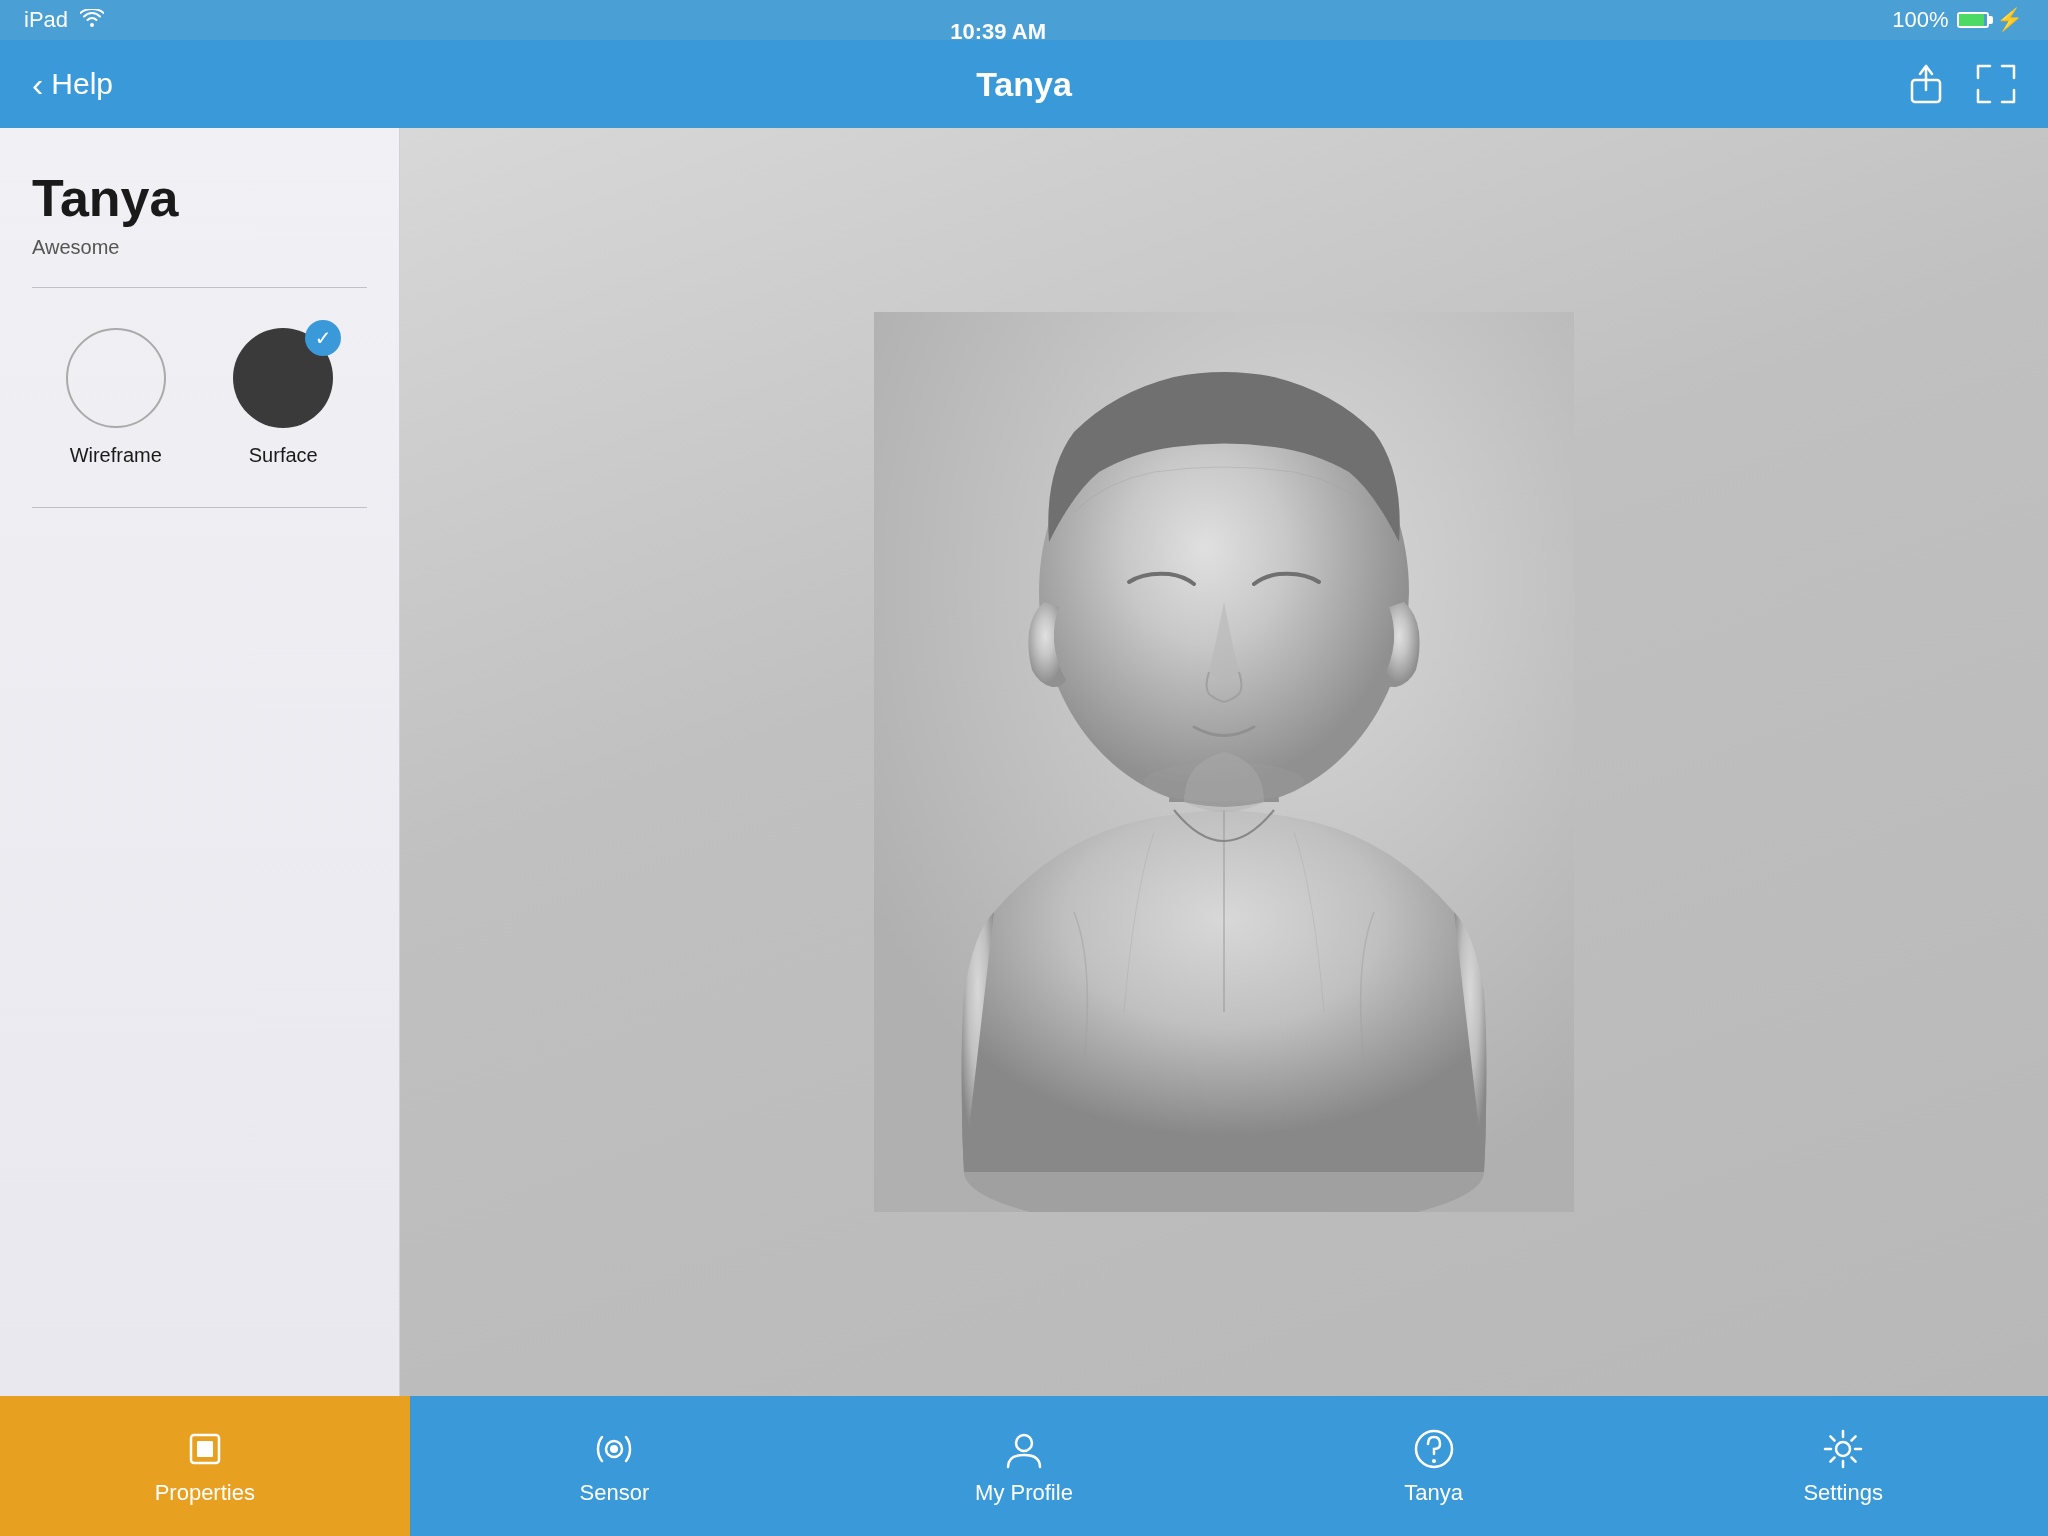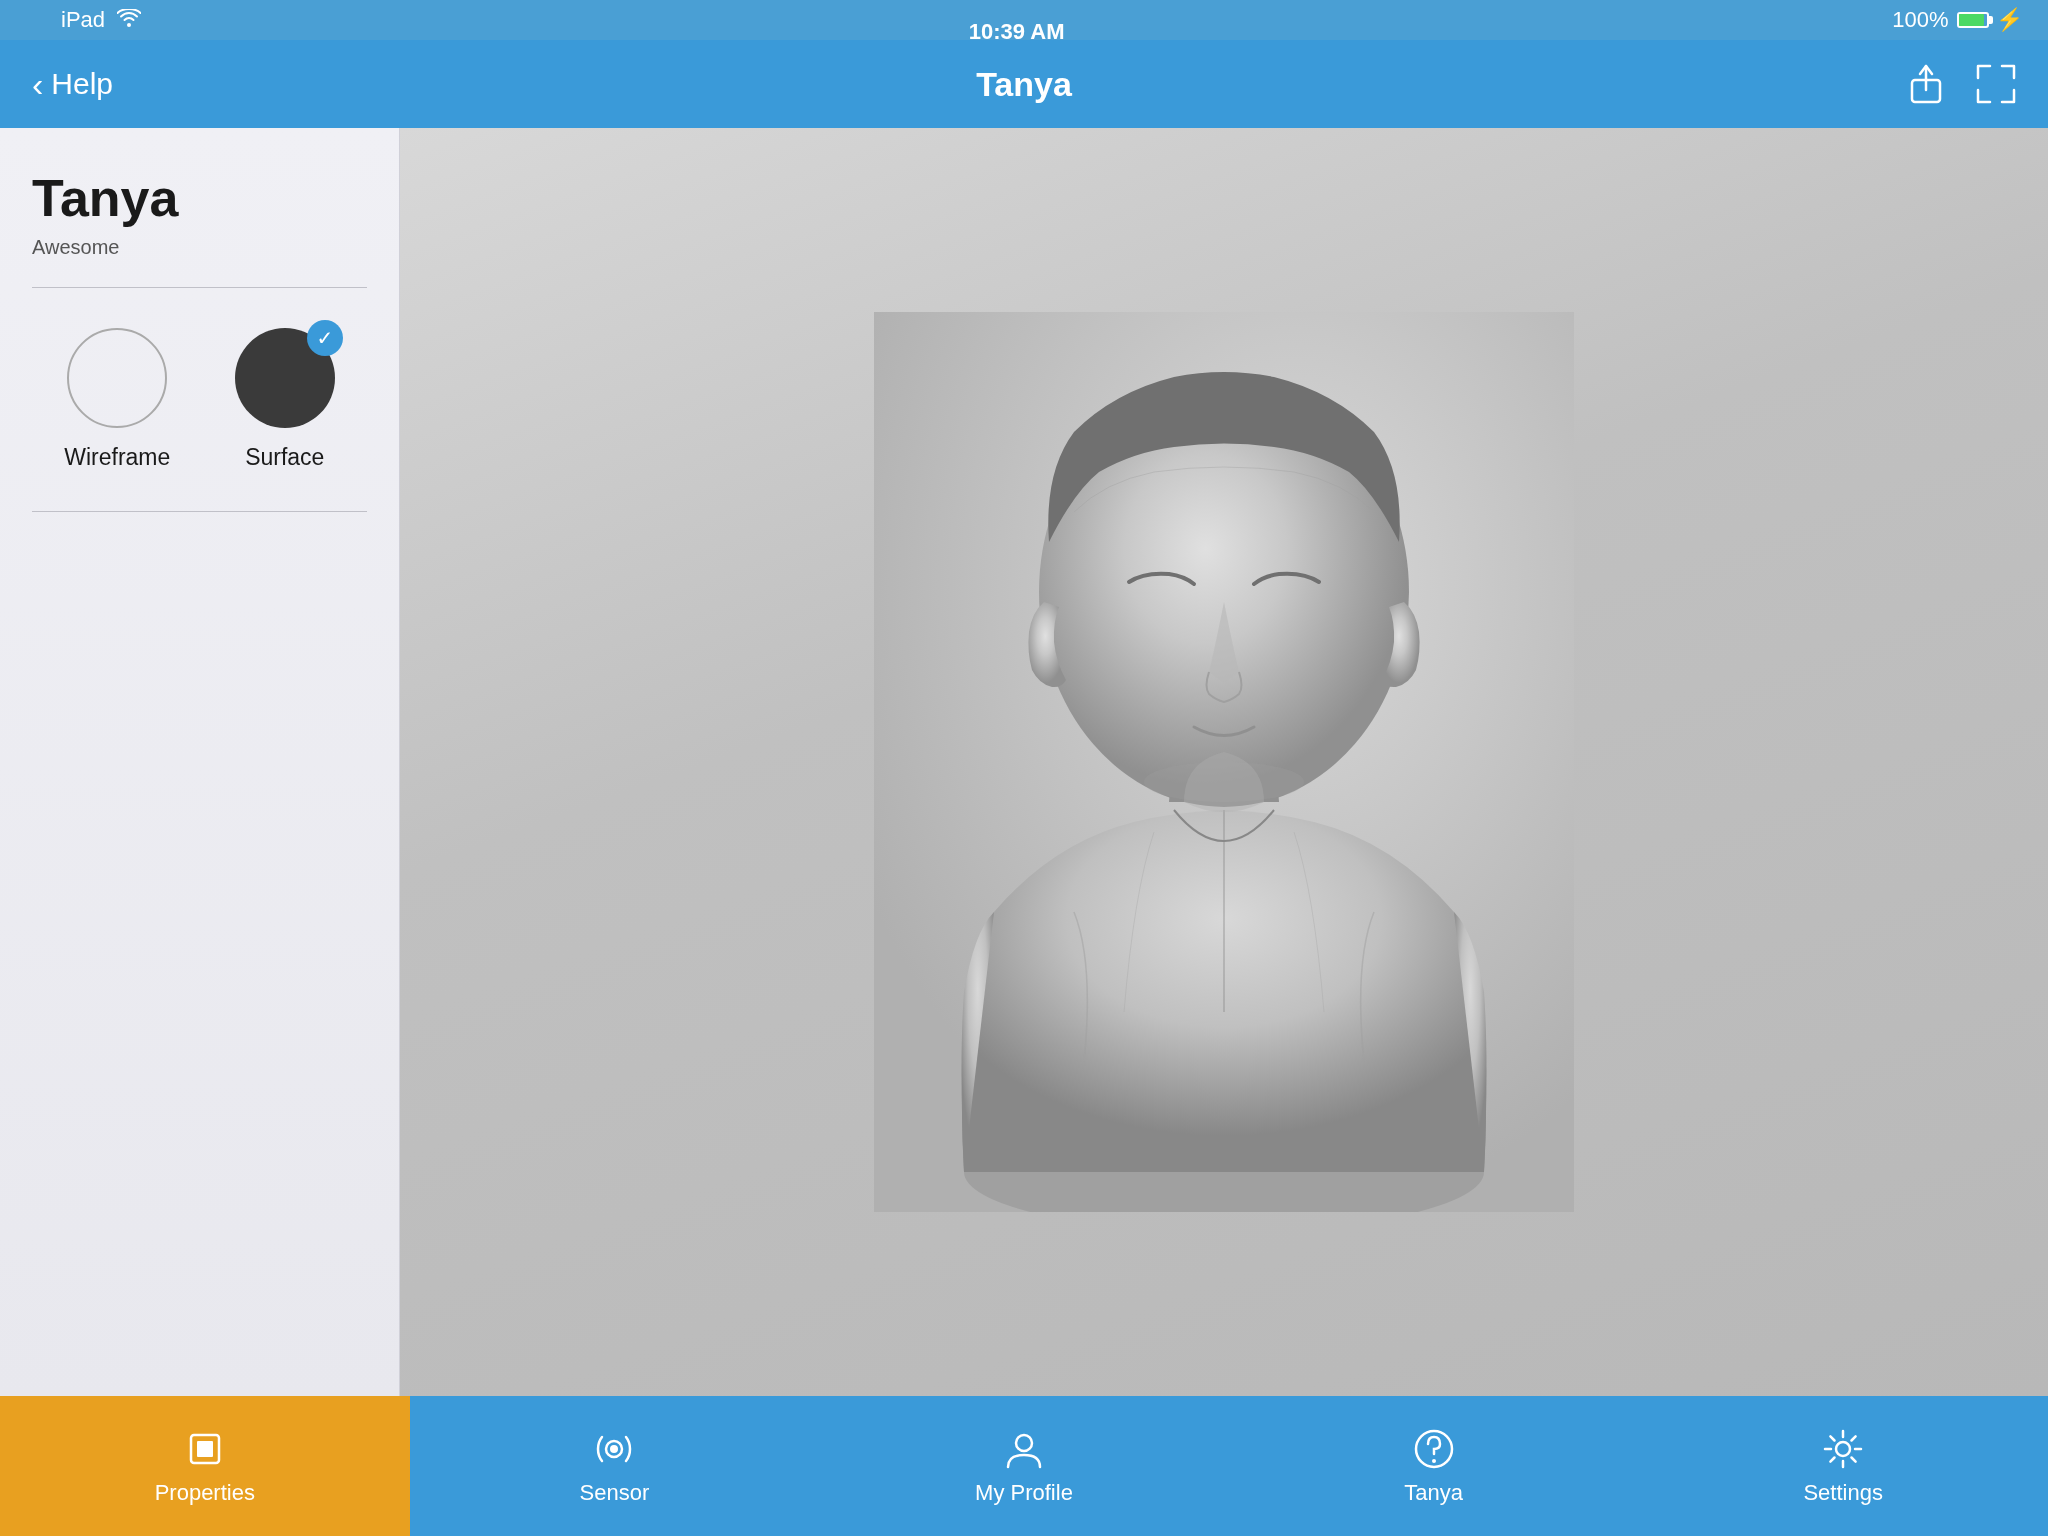--- a/index.html
+++ b/index.html
@@ -18,21 +18,21 @@
       height: 40px;
       background: #4a9fd4;
       display: flex;
       align-items: center;
       justify-content: space-between;
       padding: 0 24px;
       color: white;
       font-size: 22px;
       font-weight: 500;
     }
-    .status-left { display: flex; align-items: center; gap: 12px; margin-left: 37px; }
+    .status-left { display: flex; align-items: center; gap: 12px; }
     .status-center { font-size: 22px; font-weight: 600; margin-top: 24px; }
     .status-right { display: flex; align-items: center; gap: 8px; font-size: 22px; justify-content: center; }
     .battery-icon {
       display: inline-flex;
       align-items: center;
       gap: 3px;
     }
     .battery-body {
       width: 32px;
       height: 16px;
@@ -192,21 +192,21 @@
       height: 36px;
       background: #3a9ad9;
       border-radius: 50%;
       display: flex;
       align-items: center;
       justify-content: center;
       color: white;
       font-size: 20px;
     }
     .mode-label {
-      font-size: 23px;
+      font-size: 20px;
       color: #1a1a1a;
       font-weight: 400;
     }
 
     
     #right-panel {
       flex: 1;
       background: linear-gradient(160deg, #d8d8d8 0%, #c0c0c0 40%, #b8b8b8 100%);
       position: relative;
       overflow: hidden;

